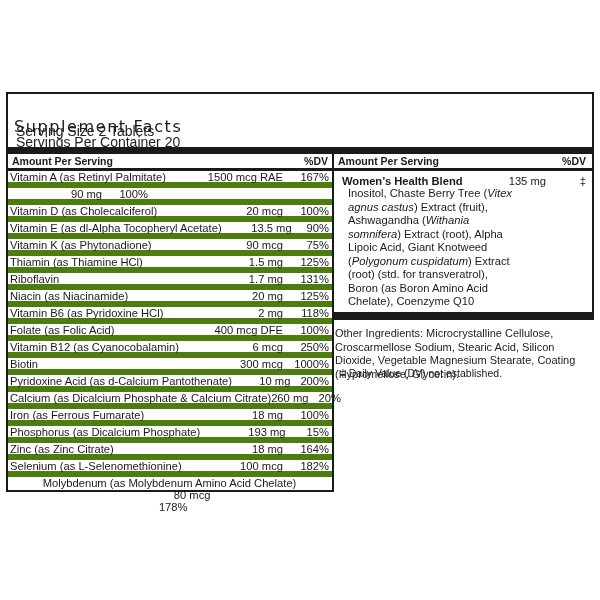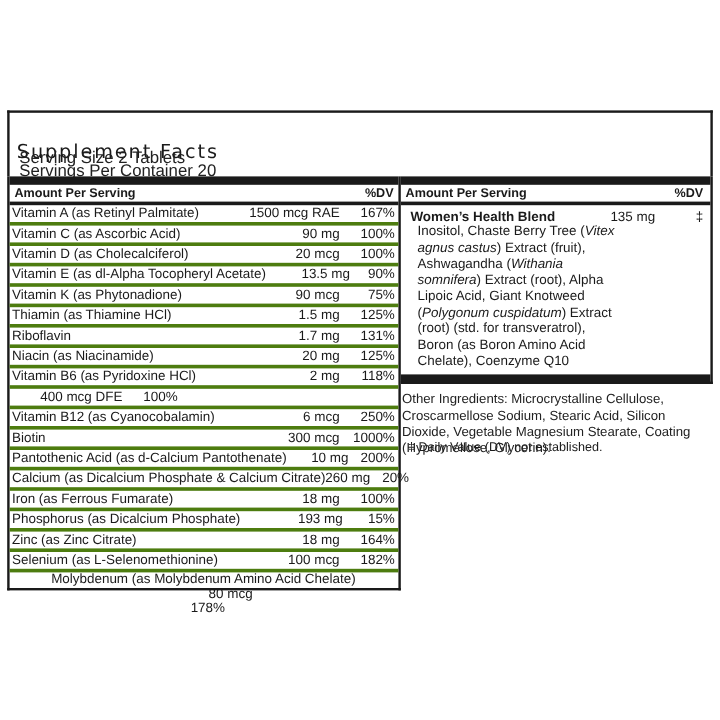--- a/index.html
+++ b/index.html
@@ -82,21 +82,21 @@
       padding: 0 4px;
     }
     .hdr .h-amt { flex: 1; padding-right: 16px; }
     .hdr .h-dv { width: 34px; text-align: right; }
 
     .rows { }
     .row {
       display: flex;
       height: 17px;
       align-items: center;
-      border-bottom: 3px solid #4d7c0f;
+      border-bottom: 6px solid #4d7c0f;
       font-size: 11.2px;
       padding: 0 3px 0 2px;
       box-sizing: border-box;
       white-space: nowrap;
     }
     .row:last-child { border-bottom: none; flex-direction: column; }
     .row .n { flex: 1; }
     .row .a { width: 92px; text-align: right; padding-right: 10px; }
     .row .d { width: 36px; text-align: right; }
 
@@ -167,21 +167,20 @@
       <span class="h-dv">%DV</span>
     </div>
     <div class="mid-bar"></div>
     <div class="rows" id="left-rows">
         <div class="row">
           <span class="n">Vitamin A (as Retinyl Palmitate)</span>
           <span class="a">1500 mcg RAE</span>
           <span class="d">167%</span>
         </div>
         <div class="row">
-          <span class="n">Vitamin C (as Ascorbic Acid)</span>
           <span class="a">90 mg</span>
           <span class="d">100%</span>
         </div>
         <div class="row">
           <span class="n">Vitamin D (as Cholecalciferol)</span>
           <span class="a">20 mcg</span>
           <span class="d">100%</span>
         </div>
         <div class="row">
           <span class="n">Vitamin E (as dl-Alpha Tocopheryl Acetate)</span>
@@ -207,35 +206,36 @@
           <span class="n">Niacin (as Niacinamide)</span>
           <span class="a">20 mg</span>
           <span class="d">125%</span>
         </div>
         <div class="row">
           <span class="n">Vitamin B6 (as Pyridoxine HCl)</span>
           <span class="a">2 mg</span>
           <span class="d">118%</span>
         </div>
         <div class="row">
+          <span class="n">Folate (as Folic Acid)</span>
           <span class="a">400 mcg DFE</span>
           <span class="d">100%</span>
         </div>
         <div class="row">
           <span class="n">Vitamin B12 (as Cyanocobalamin)</span>
           <span class="a">6 mcg</span>
           <span class="d">250%</span>
         </div>
         <div class="row">
           <span class="n">Biotin</span>
           <span class="a">300 mcg</span>
           <span class="d">1000%</span>
         </div>
         <div class="row">
-          <span class="n">Pantothenic Acid (as d-Calcium Pantothenate)</span>
+          <span class="n">Pyridoxine Acid (as d-Calcium Pantothenate)</span>
           <span class="a">10 mg</span>
           <span class="d">200%</span>
         </div>
         <div class="row">
           <span class="n">Calcium (as Dicalcium Phosphate &amp; Calcium Citrate)</span>
           <span class="a">260 mg</span>
           <span class="d">20%</span>
         </div>
         <div class="row">
           <span class="n">Iron (as Ferrous Fumarate)</span>

